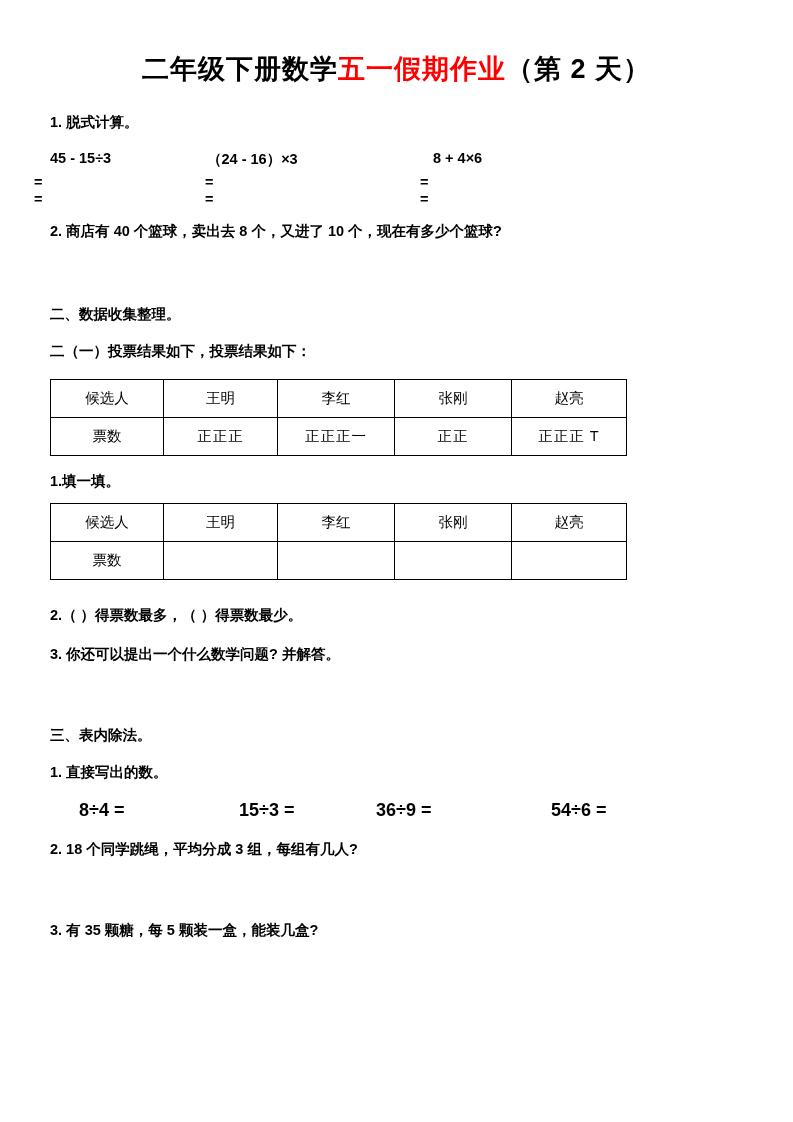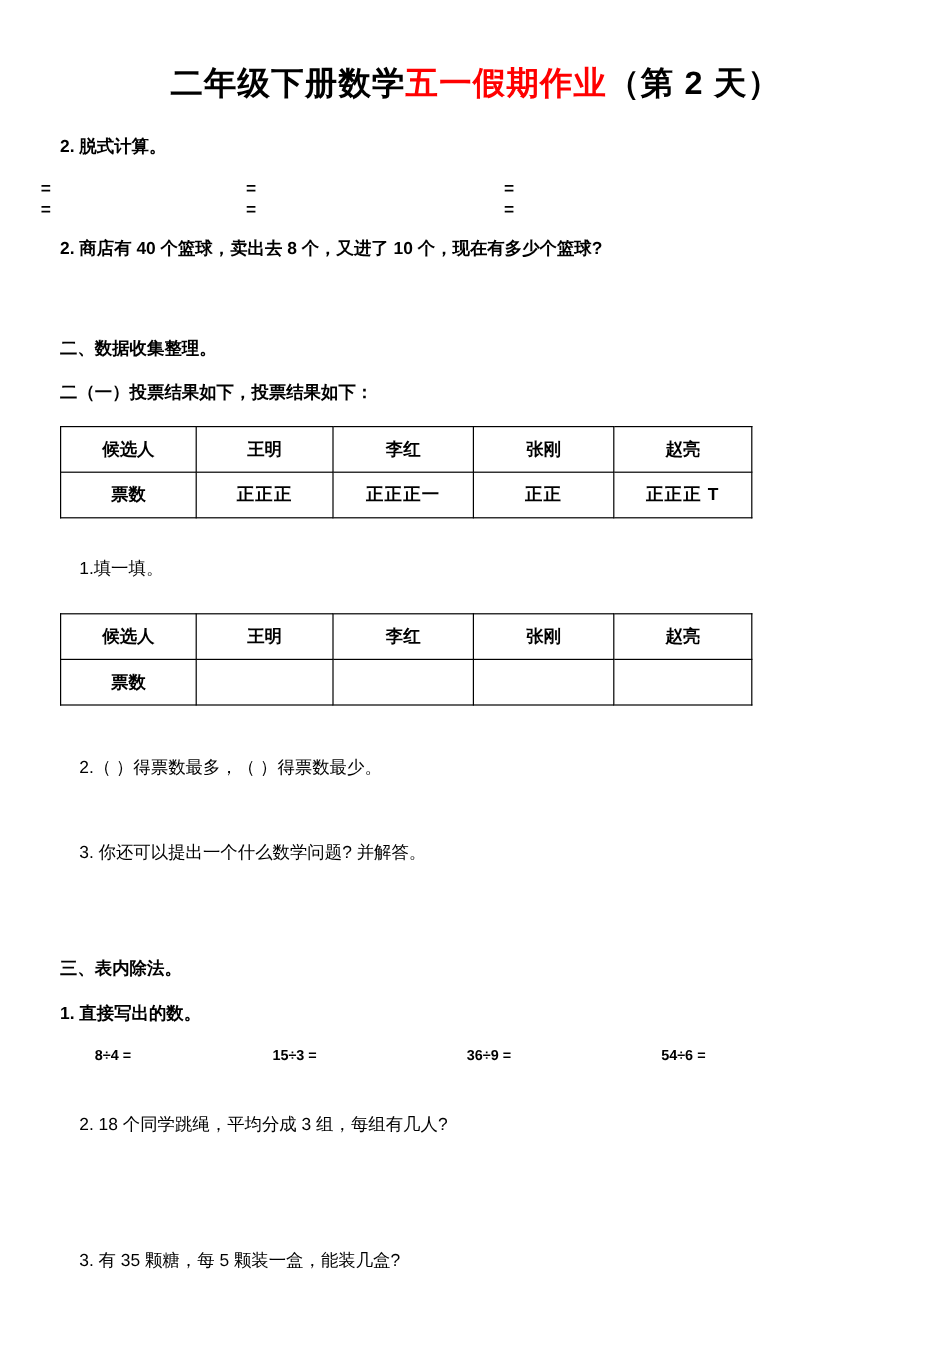--- a/index.html
+++ b/index.html
@@ -77,68 +77,73 @@
     border-collapse: collapse;
     margin: 2px 0 0 0;
     table-layout: fixed;
   }
   table.vote td {
     border: 1px solid #000000;
     height: 37px;
     text-align: center;
     vertical-align: middle;
     font-size: 14.5px;
-    font-weight: bold;
+    font-weight: normal;
     padding: 0 4px;
   }
   table.vote td.c0 { width: 104px; }
   table.vote td.c1 { width: 105px; }
   table.vote td.c2 { width: 108px; }
   table.vote td.c3 { width: 108px; }
   table.vote td.c4 { width: 106px; }
 
   .spaced {
     letter-spacing: 1px;
   }
   .blankrow td { height: 39px; }
 
   .q-line {
     font-size: 14.5px;
-    font-weight: normal;
-    margin: 16px;
+    font-weight: bold;
+    margin: 0;
   }
   .divrow {
     position: relative;
     height: 22px;
     margin: 0;
   }
   .divrow span {
     position: absolute;
-    font-size: 12px;
+    font-size: 18px;
     font-weight: bold;
     white-space: nowrap;
     padding-left: 29px;
   }
   .d1 { left: 0px; }
-  .d2 { left: 148px; }
-  .d3 { left: 310px; }
+  .d2 { left: 160px; }
+  .d3 { left: 297px; }
   .d4 { left: 472px; }
 </style>
 </head>
 <body>
 
 <div class="page">
 
   <h1 class="title">
     <span>二年级下册数学</span><span class="red">五一假期作业</span><span>（第 2 天）</span>
   </h1>
 
 
-  <div class="line">2. 脱式计算。</div>
-
+  <div class="line">1. 脱式计算。</div>
+
+  <div class="exprs">
+    <span class="e1">45 - 15÷3</span>
+    <span class="e2">（24 - 16）×3</span>
+    <span class="e3">8 + 4×6</span>
+  </div>
 
   <div class="eqrow">
     <span class="q1">=</span>
     <span class="q2">=</span>
     <span class="q3">=</span>
   </div>
   <div class="eqrow">
     <span class="q1">=</span>
     <span class="q2">=</span>
     <span class="q3">=</span>

